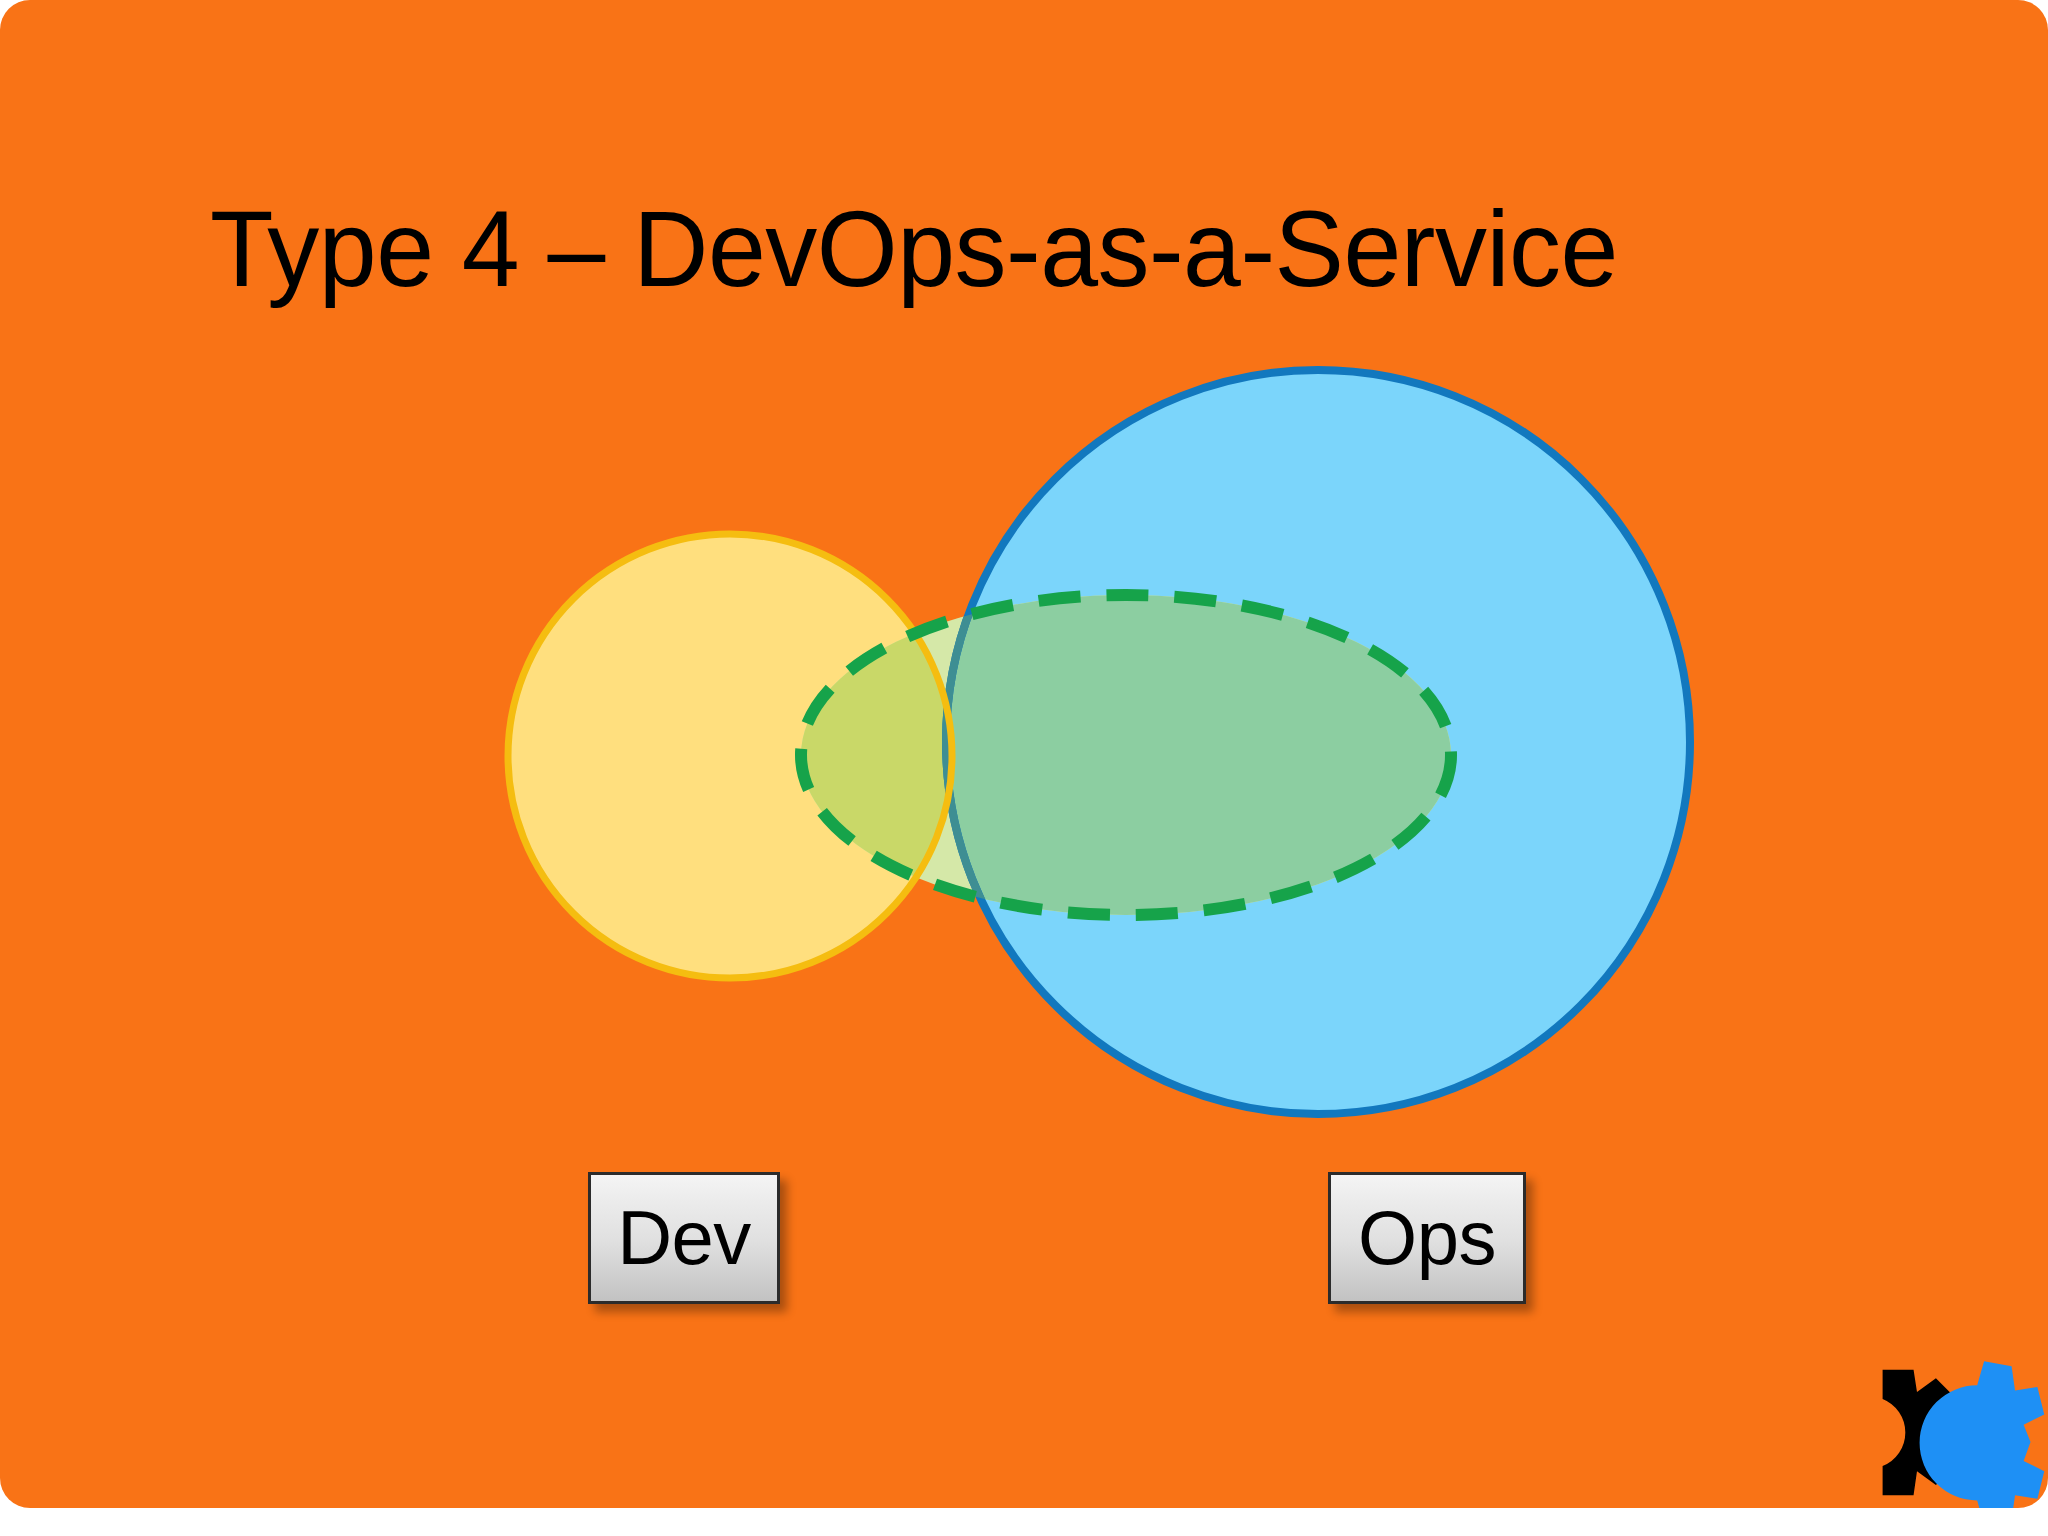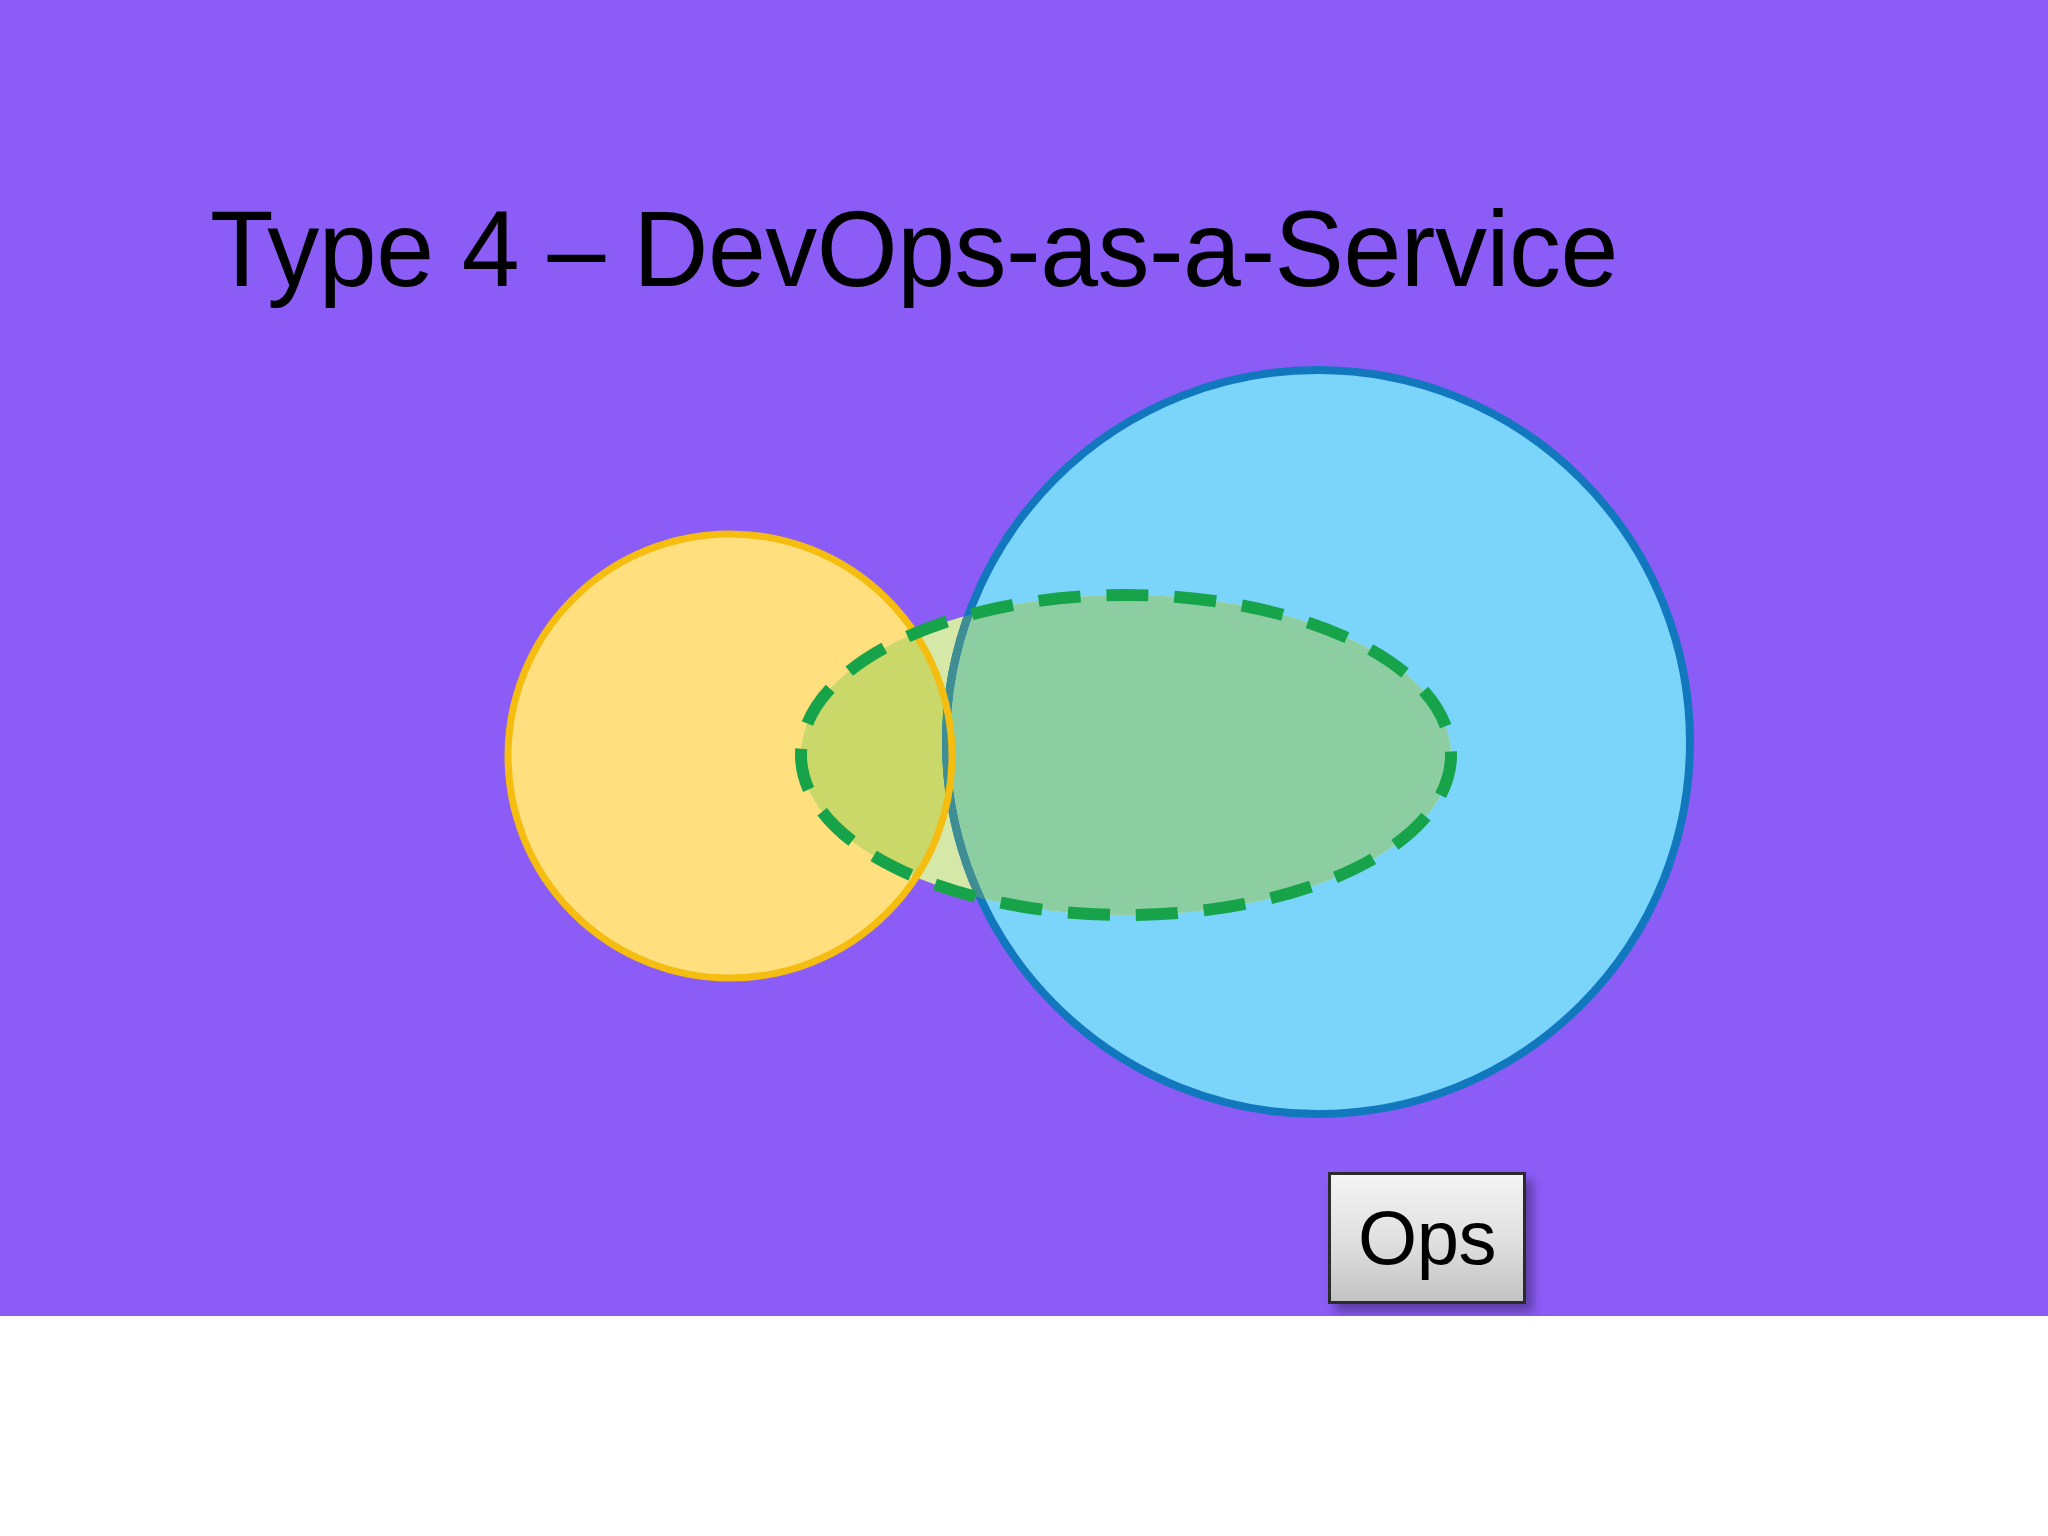--- a/index.html
+++ b/index.html
@@ -7,23 +7,24 @@
     margin: 0;
     padding: 0;
     background: #ffffff;
   }
   body {
     font-family: "Liberation Sans", sans-serif;
   }
   #slide {
     position: relative;
     width: 2048px;
-    height: 1316px;
-    background: #8b5cf6;
+    height: 1508px;
+    background: #f97316;
     overflow: hidden;
+    border-radius: 30px;
   }
 
   
   #slide-title {
     position: absolute;
     left: 210px;
     top: 118px;
     width: 1640px;
     font-family: "Liberation Sans", sans-serif;
     font-weight: 300;
@@ -146,20 +147,21 @@
         <circle cx="1318" cy="742" r="372" fill="none" stroke="#3E8E93" stroke-width="8"></circle>
       </g>
 
       <circle cx="730" cy="756" r="222" fill="none" stroke="#F5BD10" stroke-width="7"></circle>
 
       <ellipse cx="1126" cy="755" rx="325" ry="160" fill="none" stroke="#16A34A" stroke-width="12" stroke-dasharray="42 26" stroke-linecap="butt"></ellipse>
     </svg>
   </div>
 
   <div id="legend-row">
+    <div class="legend-button" id="legend-dev">Dev</div>
     <div class="legend-button" id="legend-ops">Ops</div>
   </div>
 
   <div id="brand-logo">
     <svg viewBox="0 0 200 200" xmlns="http://www.w3.org/2000/svg">
 
       <g>
         <path fill="#000000" d="
           M 10 16
           L 46 16 L 50 42

